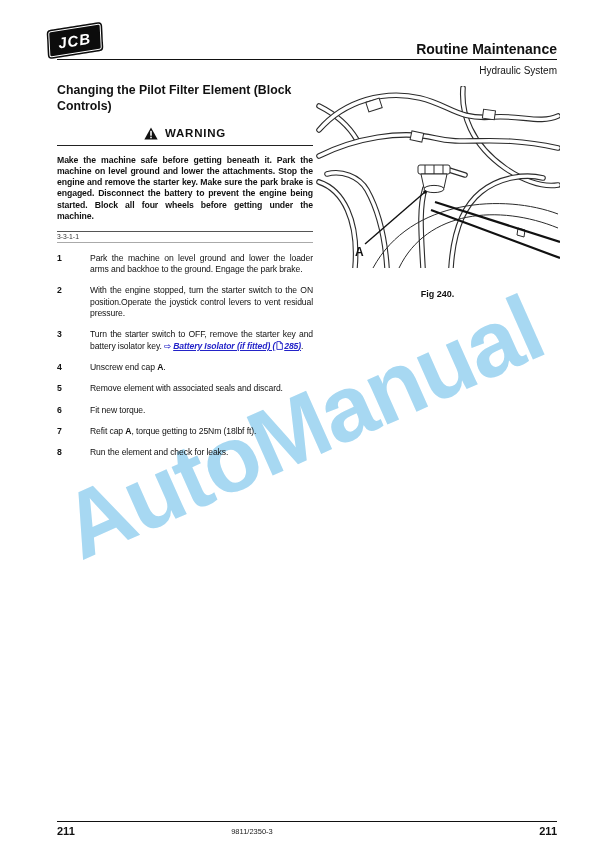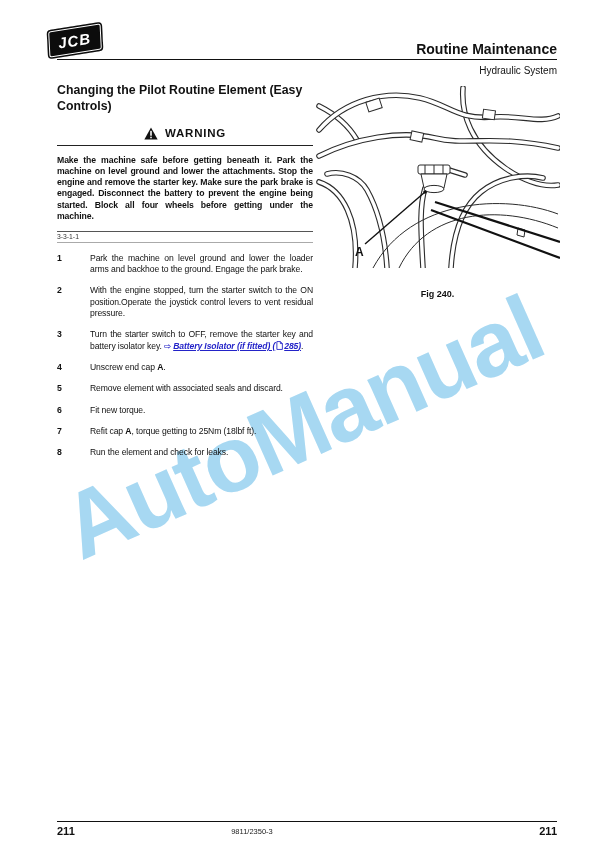--- a/index.html
+++ b/index.html
@@ -137,21 +137,21 @@
 
     <div class="logo">
       <span>JCB</span>
     </div>
     <div class="hdr-section">Routine Maintenance</div>
     <div class="hdr-rule"></div>
     <div class="hdr-subsection">Hydraulic System</div>
 
     <div class="left-col">
 
-      <h1 class="doc-title">Changing the Pilot Routine Element (Easy Controls)</h1>
+      <h1 class="doc-title">Changing the Pilot Filter Element (Block Controls)</h1>
 
       <div class="warn-head">
         <svg width="14" height="13" viewBox="0 0 20 18">
           <path d="M10 0.6 L19.5 17.4 H0.5 Z" fill="#111"></path>
           <rect x="8.9" y="5.2" width="2.2" height="7" fill="#fff"></rect>
           <rect x="8.9" y="13.6" width="2.2" height="2.2" fill="#fff"></rect>
         </svg>
         <span class="warn-label">WARNING</span>
       </div>
       <hr class="warn-rule">

